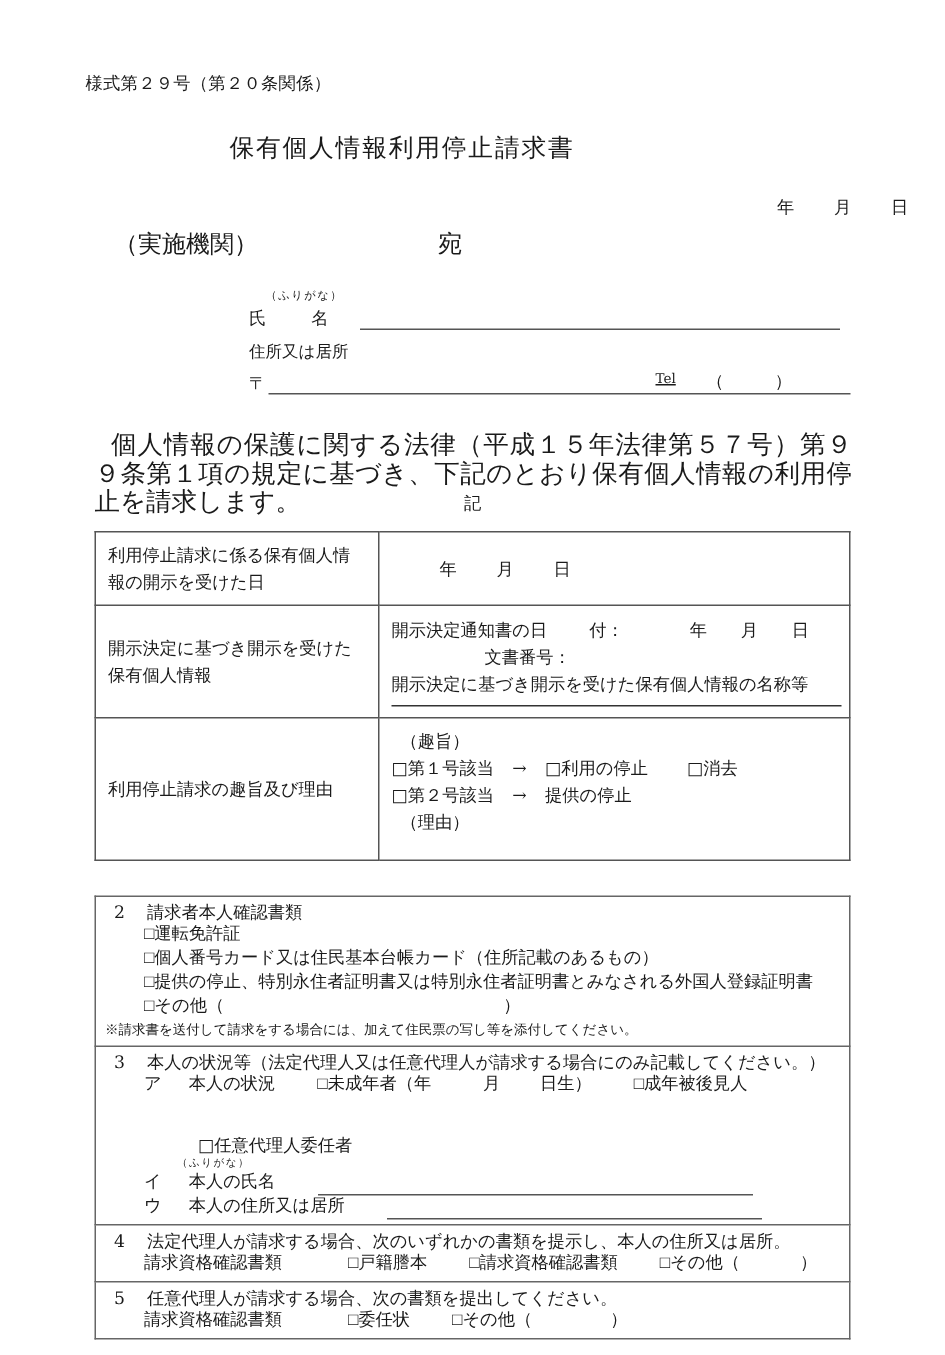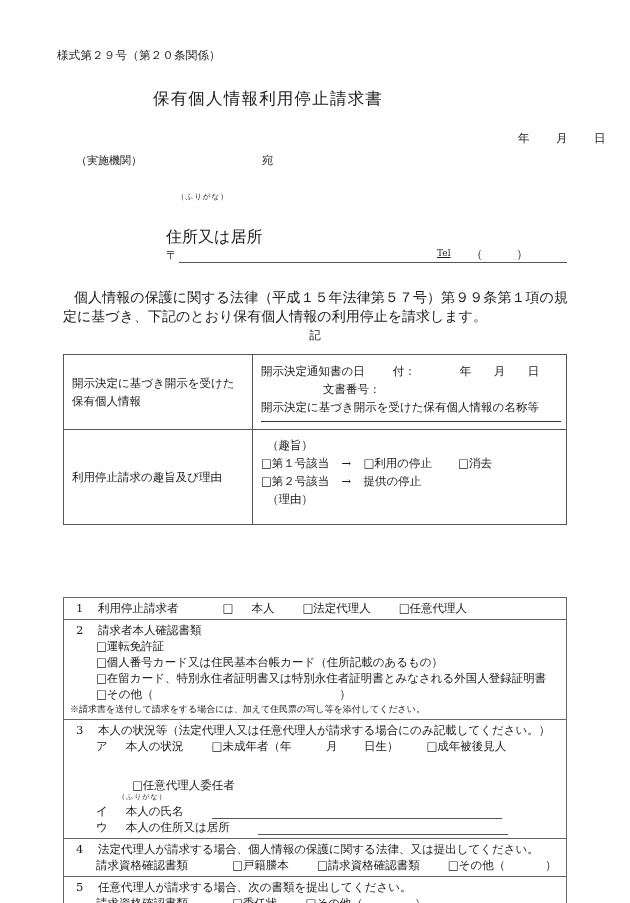--- a/index.html
+++ b/index.html
@@ -49,21 +49,21 @@
     white-space: nowrap;
   }
   .date-line span { display: inline-block; }
   .date-line .y { width: 38px; text-align: left; }
   .date-line .m { width: 38px; text-align: left; }
   .date-line .d { width: 10px; text-align: left; }
 
   .agency-row {
     position: absolute;
     left: 76px; top: 153px;
-    font-size: 11px;
+    font-size: 16px;
     white-space: nowrap;
   }
   .agency-row .ate {
     display: inline-block;
     margin-left: 120px;
   }
 
   
   .furigana-small {
     position: absolute;
@@ -90,21 +90,21 @@
     display: inline-block;
     width: 320px;
     border-bottom: 1px solid #555;
     height: 13px;
     vertical-align: bottom;
   }
 
   .addr-label {
     position: absolute;
     left: 166px; top: 227px;
-    font-size: 16px;
+    font-size: 11px;
     white-space: nowrap;
   }
   .zip-row {
     position: absolute;
     left: 166px; top: 247px;
     width: 404px;
     font-size: 11.5px;
     white-space: nowrap;
   }
   .zip-row .mark {
@@ -130,21 +130,21 @@
     left: 292px; top: 0px;
     font-size: 11.5px;
   }
   .zip-row .paren .gap { display: inline-block; width: 34px; }
 
   
   .lead {
     position: absolute;
     left: 63px; top: 288px;
     width: 505px;
-    font-size: 14px;
+    font-size: 17px;
     line-height: 19px;
     text-indent: 11px;
     text-align: justify;
   }
   .ki {
     position: absolute;
     left: 0; top: 328px;
     width: 630px;
     text-align: center;
     font-size: 11.5px;
@@ -201,21 +201,21 @@
     table-layout: fixed;
     font-size: 11.5px;
   }
   .tbl2 td {
     border: 1px solid #666;
     padding: 2px 6px 3px 6px;
     vertical-align: top;
     line-height: 16px;
   }
   .numl { display: inline-block; width: 22px; text-align: left; padding-left: 6px; }
-  .indent1 { padding-left: 26px; }
+  .indent1 { padding-left: 26px; font-family: Liberation Mono, monospace; }
   .indent3 { padding-left: 62px; margin-top: 23px; }
   .note {
     font-size: 9px;
     line-height: 14px;
     padding-left: 0px;
   }
   .kana-mini {
     font-size: 7px;
     letter-spacing: 1px;
     padding-left: 48px;
@@ -251,32 +251,41 @@
   <div class="date-line">
     <span class="y">年</span><span class="m">月</span><span class="d">日</span>
   </div>
 
   <div class="agency-row">
     <span>（実施機関）</span><span class="ate">宛</span>
   </div>
 
   <div class="furigana-small fg1">（ふりがな）</div>
 
+  <div class="name-row">
+    <span class="lbl"><span>氏</span><span class="sp"></span><span>名</span></span><span class="rule"></span>
+  </div>
 
   <div class="addr-label">住所又は居所</div>
 
   <div class="zip-row">
     <span class="mark">〒</span><span class="rule"><span class="tel">Tel</span><span class="paren"><span>（</span><span class="gap"></span><span>）</span></span></span>
   </div>
 
   <div class="lead">個人情報の保護に関する法律（平成１５年法律第５７号）第９９条第１項の規定に基づき、下記のとおり保有個人情報の利用停止を請求します。</div>
   <div class="ki">記</div>
 
   <table class="tbl1">
     <tbody>
+      <tr class="r1">
+        <td class="hd">利用停止請求に係る保有個人情報の開示を受けた日</td>
+        <td class="dcell">
+          <span class="y">年</span><span class="m">月</span><span>日</span>
+        </td>
+      </tr>
 
       <tr class="r2">
         <td class="hd">開示決定に基づき開示を受けた保有個人情報</td>
         <td>
           <div class="kaiji-line1">
             <span>開示決定通知書の日</span><span class="g1"></span><span>付：</span><span class="g2"></span><span class="y">年</span><span class="m">月</span><span>日</span>
           </div>
           <div class="kaiji-line2">文書番号：</div>
           <div class="kaiji-line3">開示決定に基づき開示を受けた保有個人情報の名称等</div>
           <div class="kaiji-rule"></div>
@@ -295,36 +304,29 @@
           </div>
           <div class="ind">（理由）</div>
         </td>
       </tr>
     </tbody>
   </table>
 
   <table class="tbl2">
     <tbody>
 
-      <tr>
-        <td>
-          <div>
-            <span class="numl">1</span><span>利用停止請求者</span><span class="gapL"></span><span>□</span><span class="gapS"></span><span>本人</span><span class="gapM"></span><span>□法定代理人</span><span class="gapM"></span><span>□任意代理人</span>
-          </div>
-        </td>
-      </tr>
 
       <tr>
         <td>
           <div>
             <span class="numl">2</span><span>請求者本人確認書類</span>
           </div>
           <div class="indent1">□運転免許証</div>
           <div class="indent1">□個人番号カード又は住民基本台帳カード（住所記載のあるもの）</div>
-          <div class="indent1">□在留カード、特別永住者証明書又は特別永住者証明書とみなされる外国人登録証明書</div>
+          <div class="indent1">□提供の停止、特別永住者証明書又は特別永住者証明書とみなされる外国人登録証明書</div>
           <div class="indent1">
             <span>□その他（</span><span class="paren-wide"></span><span>）</span>
           </div>
           <div class="note">※請求書を送付して請求をする場合には、加えて住民票の写し等を添付してください。</div>
         </td>
       </tr>
 
       <tr>
         <td>
           <div>
@@ -340,21 +342,21 @@
           </div>
           <div class="indent1">
             <span>ウ</span><span class="gapS"></span><span>本人の住所又は居所</span><span class="gapM"></span><span class="rule-inline rule-b"></span>
           </div>
         </td>
       </tr>
 
       <tr>
         <td>
           <div>
-            <span class="numl">4</span><span>法定代理人が請求する場合、個人情報の保護に関する法律、又は提出してください。</span>
+            <span class="numl">4</span><span>法定代理人が請求する場合、次のいずれかの書類を提示し、本人の住所又は居所。</span>
           </div>
           <div class="indent1">
             <span>請求資格確認書類</span><span class="gapL"></span><span>□戸籍謄本</span><span class="gapM"></span><span>□請求資格確認書類</span><span class="gapM"></span><span>□その他（</span><span class="paren-blank"></span><span>）</span>
           </div>
         </td>
       </tr>
 
       <tr>
         <td>
           <div>

